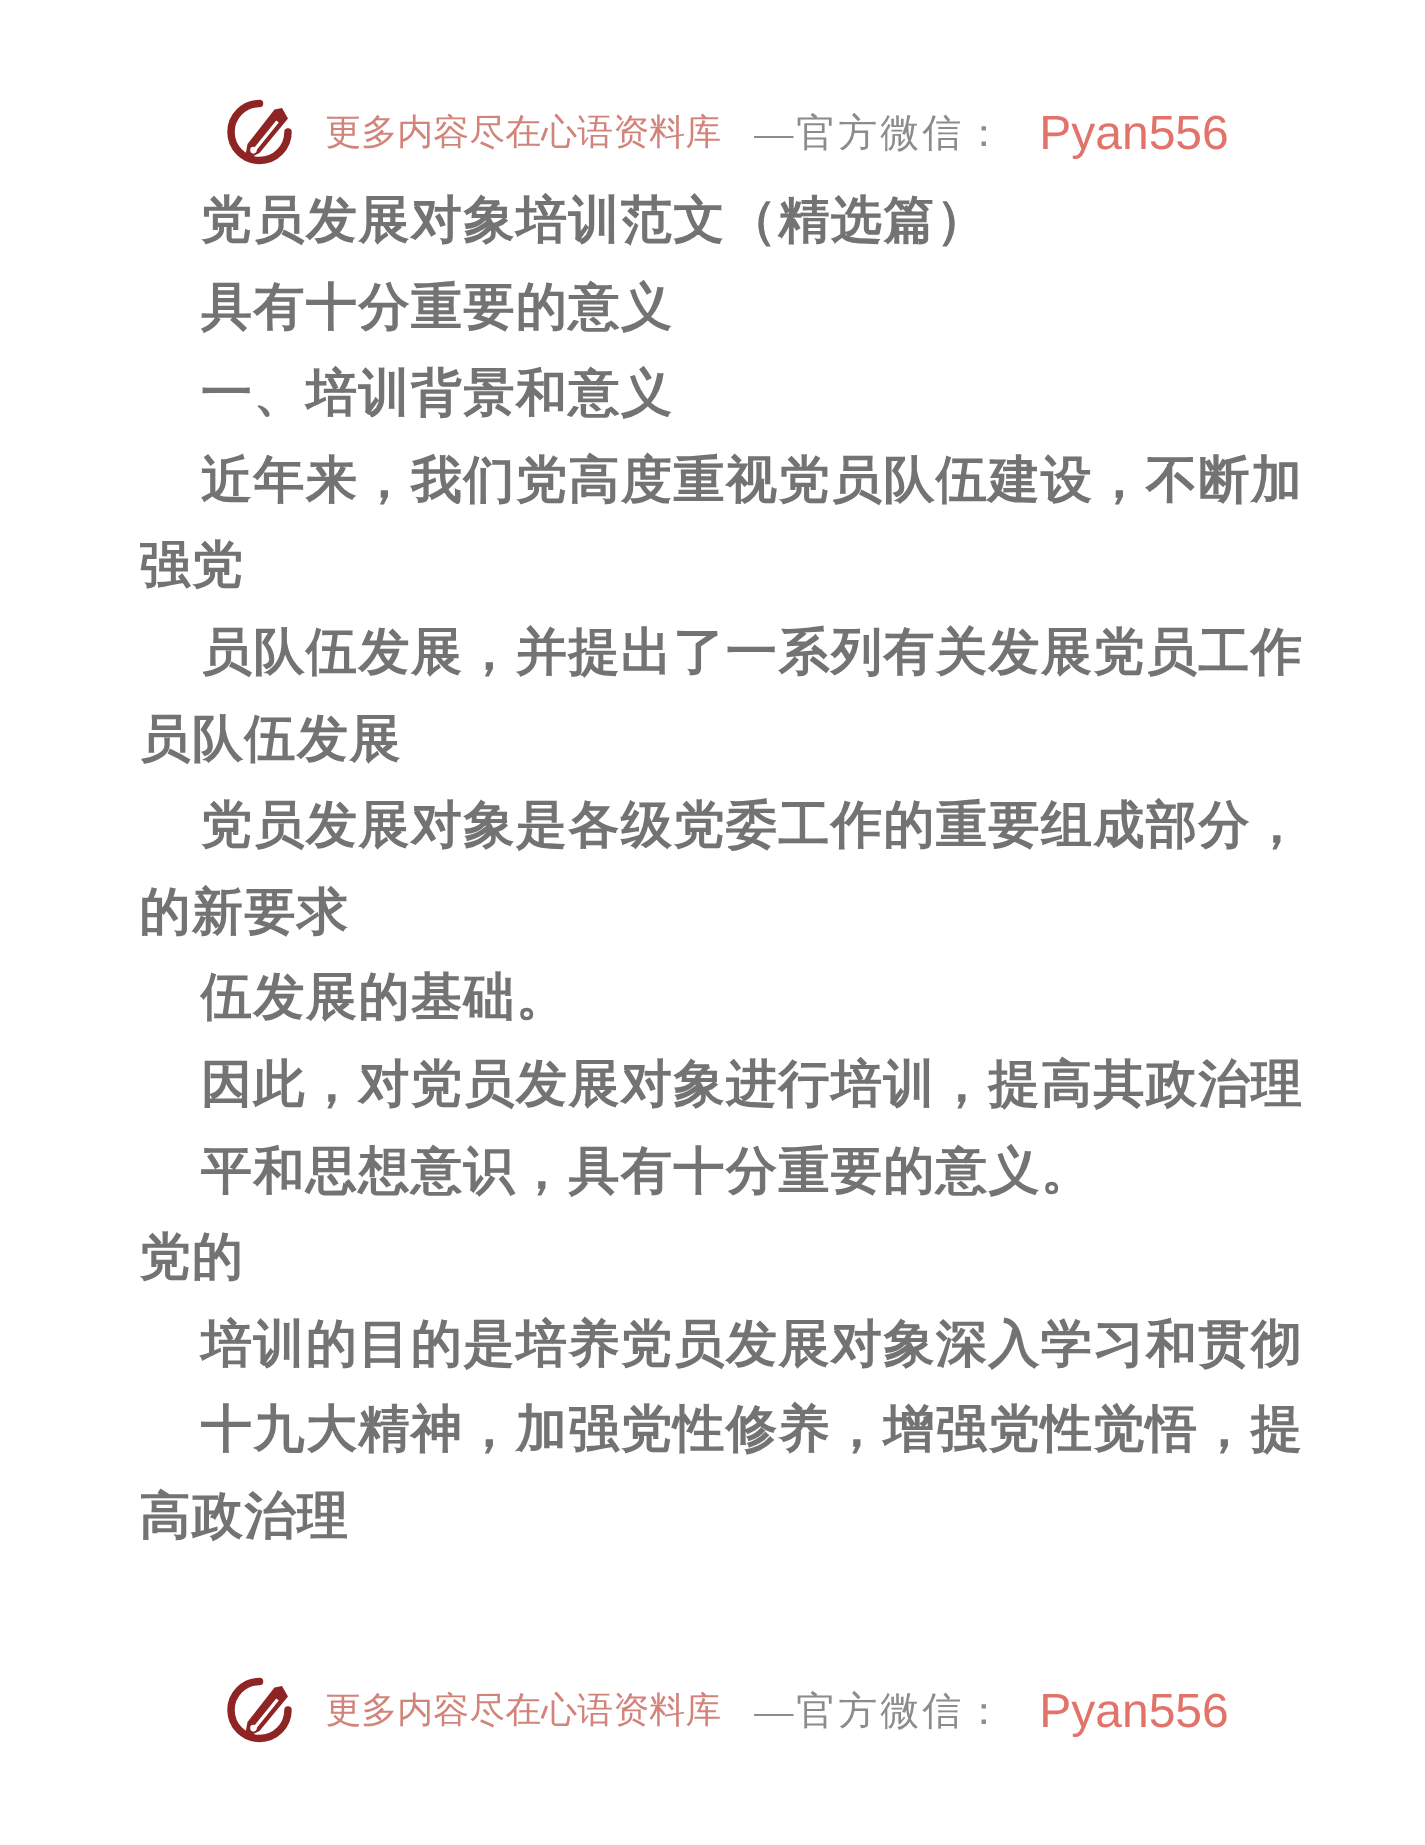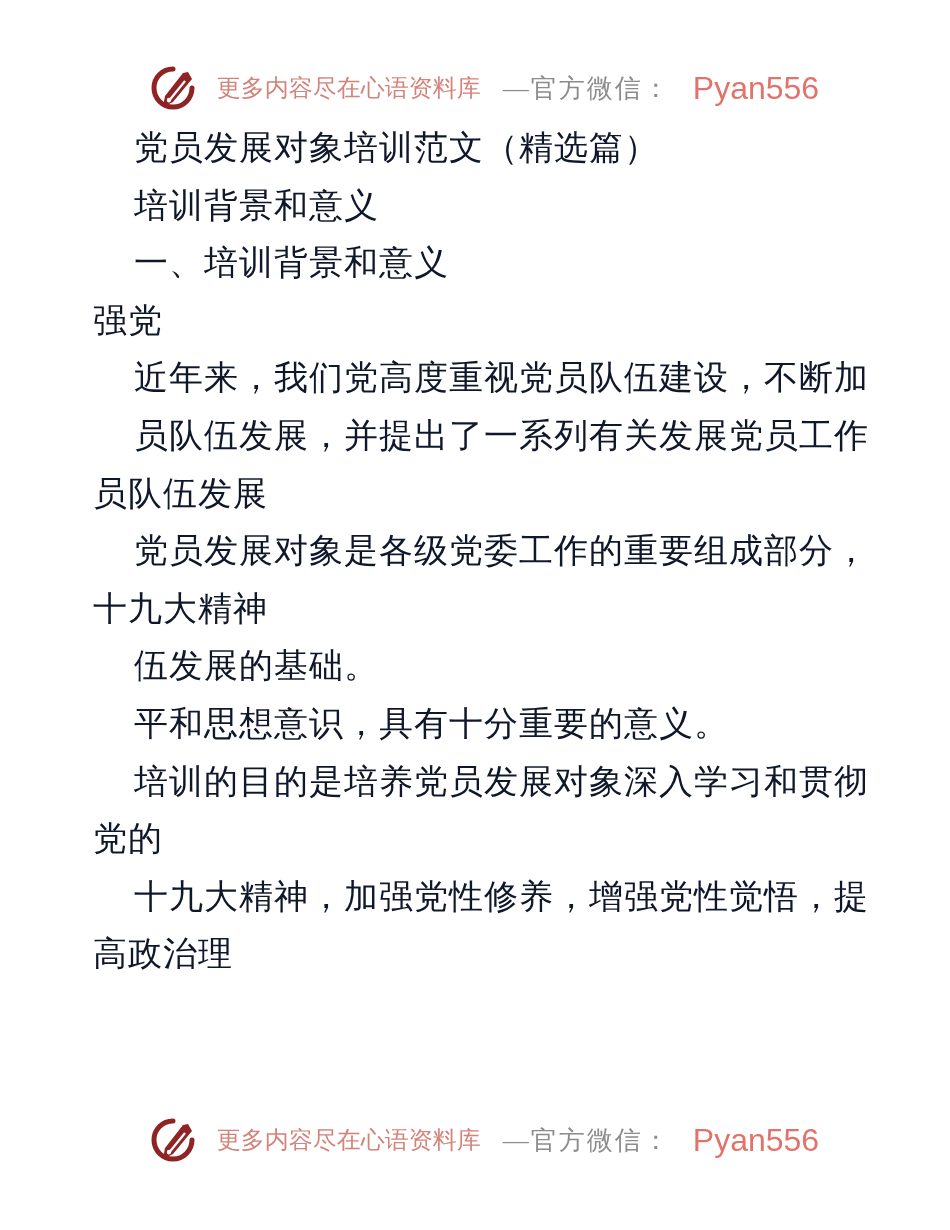--- a/index.html
+++ b/index.html
@@ -43,23 +43,24 @@
   }
   .account {
     font-size: 32px;
     font-family: "Liberation Sans", "DejaVu Sans", sans-serif;
   }
   .content {
     position: absolute;
     top: 119px;
     left: 93px;
     width: 780px;
-    color: #0f172a;
+    color: #737373;
     font-size: 34px;
     letter-spacing: 1px;
+    font-weight: bold;
   }
   .line {
     height: 57.6px;
     line-height: 57.6px;
     white-space: nowrap;
     overflow: visible;
   }
   .line.indent { padding-left: 41px; }
 </style>
 </head>
@@ -77,32 +78,33 @@
         <path d="M10 38 Q20 44 30 40" fill="none" stroke="#8e2424" stroke-width="2"></path>
       </svg>
     </span>
     <span class="brand" style="color:#d2837a">更多内容尽在心语资料库</span>
     <span class="wechat-label" style="color:#8c8c8c">—官方微信：</span>
     <span class="account" style="color:#e2736a">Pyan556</span>
   </div>
 
   <div class="content">
     <div class="line indent">党员发展对象培训范文（精选篇）</div>
-    <div class="line indent">培训背景和意义</div>
+    <div class="line indent">具有十分重要的意义</div>
     <div class="line indent">一、培训背景和意义</div>
+    <div class="line indent">近年来，我们党高度重视党员队伍建设，不断加</div>
     <div class="line">强党</div>
-    <div class="line indent">近年来，我们党高度重视党员队伍建设，不断加</div>
     <div class="line indent">员队伍发展，并提出了一系列有关发展党员工作</div>
     <div class="line">员队伍发展</div>
     <div class="line indent">党员发展对象是各级党委工作的重要组成部分，</div>
-    <div class="line">十九大精神</div>
+    <div class="line">的新要求</div>
     <div class="line indent">伍发展的基础。</div>
+    <div class="line indent">因此，对党员发展对象进行培训，提高其政治理</div>
     <div class="line indent">平和思想意识，具有十分重要的意义。</div>
+    <div class="line">党的</div>
     <div class="line indent">培训的目的是培养党员发展对象深入学习和贯彻</div>
-    <div class="line">党的</div>
     <div class="line indent">十九大精神，加强党性修养，增强党性觉悟，提</div>
     <div class="line">高政治理</div>
   </div>
 
   <div class="banner banner-footer">
     <span class="logo">
       <svg width="44" height="44" viewBox="0 0 44 44" xmlns="http://www.w3.org/2000/svg">
         <path d="M22 3 A19 19 0 1 0 41 22" fill="none" stroke="#8e2424" stroke-width="5" stroke-linecap="round"></path>
         <path d="M37 6 L41 13 L22 36 L12 41 L14 30 L32 7 Z" fill="#8e2424"></path>
         <path d="M17 36 L34 15" stroke="#ffffff" stroke-width="2.2" fill="none"></path>

